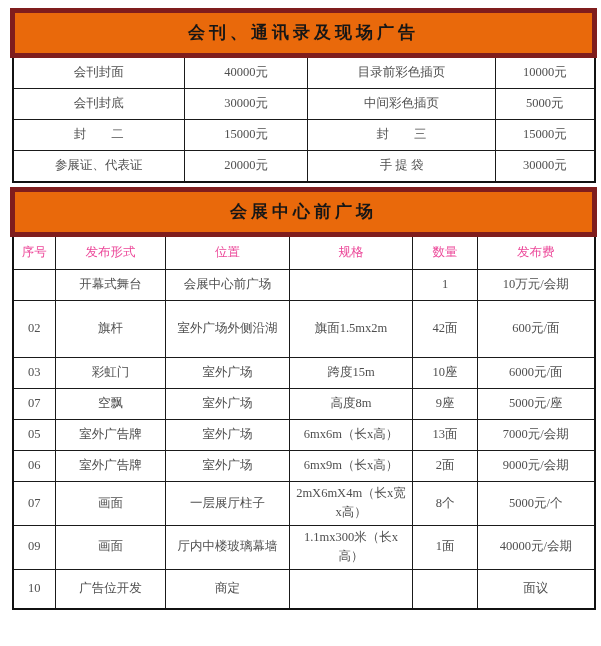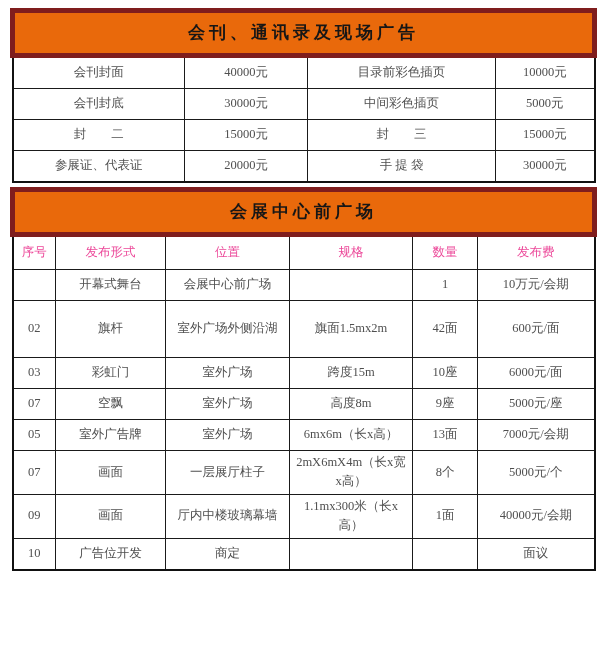--- a/index.html
+++ b/index.html
@@ -176,20 +176,28 @@
         </tr>
         <tr>
           <td>05</td>
           <td>室外广告牌</td>
           <td>室外广场</td>
           <td>6mx6m（长x高）</td>
           <td>13面</td>
           <td>7000元/会期</td>
         </tr>
         <tr>
+          <td>06</td>
+          <td>室外广告牌</td>
+          <td>室外广场</td>
+          <td>6mx9m（长x高）</td>
+          <td>2面</td>
+          <td>9000元/会期</td>
+        </tr>
+        <tr>
           <td>07</td>
           <td>画面</td>
           <td>一层展厅柱子</td>
           <td>2mX6mX4m（长x宽x高）</td>
           <td>8个</td>
           <td>5000元/个</td>
         </tr>
         <tr>
           <td>09</td>
           <td>画面</td>

